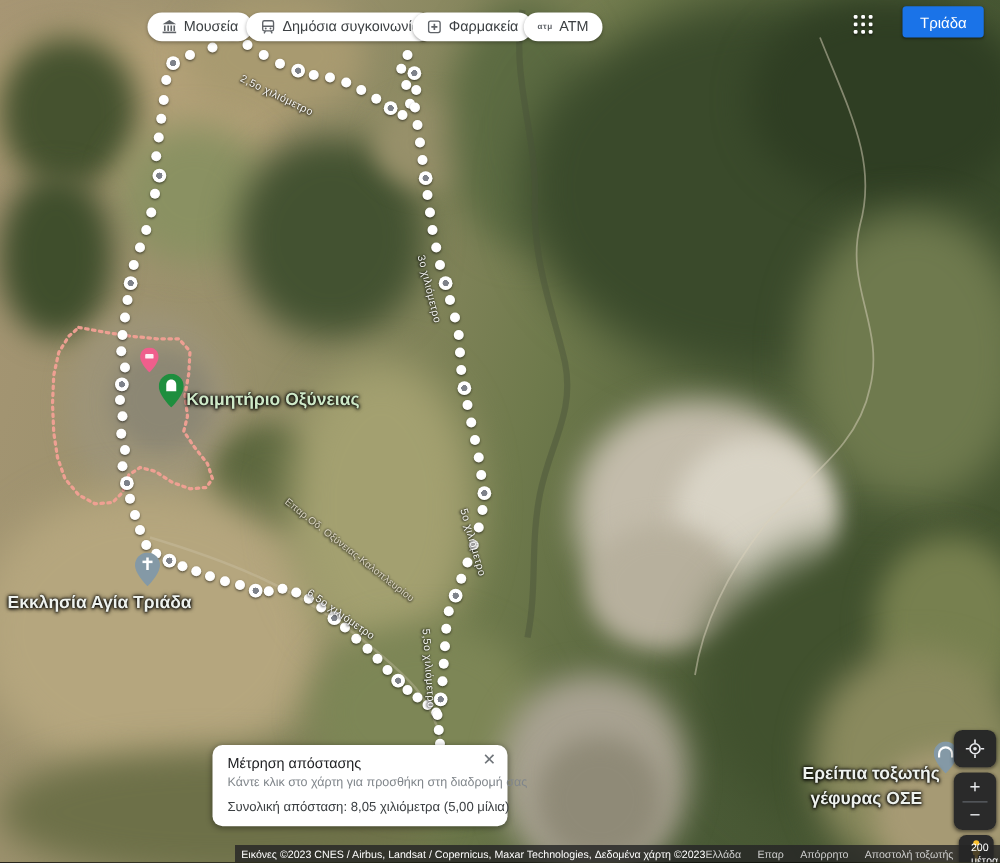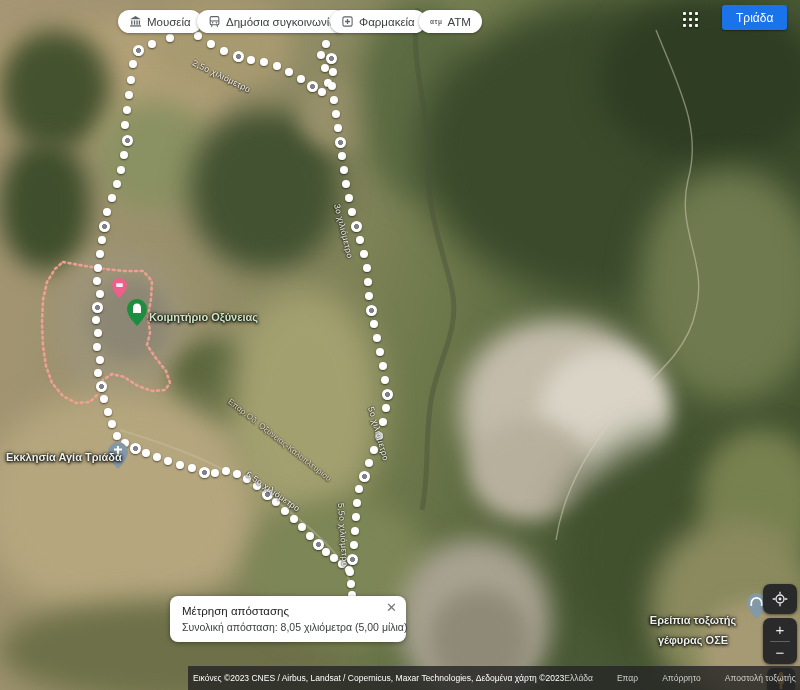--- a/index.html
+++ b/index.html
@@ -20,21 +20,21 @@
   .dot.vertex{width:11px;height:11px;margin:-5.5px 0 0 -5.5px;
        background:radial-gradient(circle,#7e828a 0 2.4px,#ffffff 2.6px);}
   
   #roadlabels{z-index:3;}
   .road-label{position:absolute;transform-origin:0 50%;white-space:nowrap;
        font-size:8.5px;letter-spacing:.4px;color:#ffffff;opacity:.92;
        text-shadow:0 0 2px rgba(0,0,0,.95),0 1px 2px rgba(0,0,0,.9);}
   .road-label.roadname{font-size:8px;color:#e6e0d2;opacity:.85;letter-spacing:.2px;}
   
   #poi{z-index:4;}
-  .poi-label{position:absolute;font-size:11px;font-weight:600;color:#eef2ee;
+  .poi-label{position:absolute;font-size:14px;font-weight:600;color:#eef2ee;
        text-shadow:0 0 2px #000,0 1px 3px rgba(0,0,0,.95),0 0 4px rgba(0,0,0,.8);white-space:nowrap;}
   .poi-label.green{color:#cfe9c8;}
   .pin{position:absolute;}
   
   .chip{position:absolute;top:10px;display:inline-flex;align-items:center;gap:5px;height:23px;
        padding:0 11px;background:#fff;border-radius:13px;box-shadow:0 1px 3px rgba(0,0,0,.35);
        font-size:11.5px;color:#3c4043;z-index:6;cursor:pointer;white-space:nowrap;}
   .chip svg{flex:0 0 auto;}
   .atm-glyph{font-size:6.5px;font-weight:bold;color:#5f6368;letter-spacing:.5px;}
   
@@ -56,24 +56,24 @@
   .ctrl{position:absolute;background:rgba(32,33,36,.92);border-radius:7px;z-index:6;
        box-shadow:0 1px 3px rgba(0,0,0,.5);}
   #loc-btn{left:763px;top:584px;width:34px;height:30px;display:flex;align-items:center;justify-content:center;cursor:pointer;}
   #zoom-pill{left:763px;top:618px;width:34px;height:46px;display:flex;flex-direction:column;}
   #zoom-pill .zbtn{flex:1;display:flex;align-items:center;justify-content:center;color:#e8eaed;
        font-size:15px;font-weight:500;cursor:pointer;line-height:1;}
   #zoom-pill .zdiv{height:1px;background:#5f6368;margin:0 7px;}
   #pegman-btn{left:767px;top:668px;width:28px;height:26px;display:flex;align-items:center;justify-content:center;
        border-radius:6px;cursor:pointer;}
   
-  #bottombar{position:absolute;left:188px;right:0;bottom:0;height:24px;background:rgba(38,38,38,.82);
+  #bottombar{position:absolute;left:188px;right:0;bottom:0;height:14px;background:rgba(38,38,38,.82);
        display:flex;align-items:center;z-index:8;font-size:8.5px;color:#fff;padding:0 20px 0 5px;box-sizing:border-box;}
   #bottombar .attr{white-space:nowrap;}
-  #bottombar .links{display:flex;gap:24px;margin-left:auto;color:#cfcfcf;}
+  #bottombar .links{display:flex;gap:13px;margin-left:auto;color:#cfcfcf;}
   #bottombar .links span{cursor:pointer;white-space:nowrap;}
   #scalewrap{display:flex;align-items:center;margin-left:14px;}
 </style>
 </head>
 <body>
 
 <div id="app">
 
   <div class="layer" id="terrain">
       <div style="left: -30px; top: 20px; width: 260px; height: 130px; background: rgb(179, 161, 120); filter: blur(14px);"></div>
@@ -244,21 +244,21 @@
       <path d="M10 0C4.5 0 0 4.5 0 10c0 7.4 10 17 10 17s10-9.6 10-17C20 4.5 15.5 0 10 0z" fill="#1e8e3e"></path>
       <path d="M10 4.5c-2.6 0-4 2-4 4.2V14h8V8.7c0-2.2-1.4-4.2-4-4.2z" fill="#fff"></path>
     </svg>
     <span class="poi-label green" style="left:149px;top:311px">Κοιμητήριο Οξύνειας</span>
 
     <svg class="pin" style="left:108px;top:442px" width="20" height="27" viewBox="0 0 20 27">
       <path d="M10 0C4.5 0 0 4.5 0 10c0 7.4 10 17 10 17s10-9.6 10-17C20 4.5 15.5 0 10 0z" fill="#8499a6"></path>
       <rect x="9" y="4" width="2" height="10" fill="#fff"></rect>
         <rect x="6" y="6.5" width="8" height="2" fill="#fff"></rect>
     </svg>
-    <span class="poi-label" style="left:6px;top:451px">Εκκλησία Αγία Τριάδα</span>
+    <span class="poi-label" style="left:6px;top:473px">Εκκλησία Αγία Τριάδα</span>
 
     <svg class="pin" style="left:747px;top:593px" width="19" height="26" viewBox="0 0 20 27">
       <path d="M10 0C4.5 0 0 4.5 0 10c0 7.4 10 17 10 17s10-9.6 10-17C20 4.5 15.5 0 10 0z" fill="#8499a6"></path>
       <path d="M4.5 13.5v-3a5.5 5.5 0 0 1 11 0v3" fill="none" stroke="#fff" stroke-width="1.8"></path>
     </svg>
     <div style="position:absolute;left:642px;top:609px;width:102px;text-align:center;line-height:1.25">
       <span class="poi-label" style="position:static">Ερείπια τοξωτής</span><br>
       <span class="poi-label" style="position:static">γέφυρας ΟΣΕ</span>
     </div>
   </div>
@@ -305,20 +305,21 @@
       <i></i>
       <i></i>
       <i></i>
       <i></i>
   </div>
   <div id="signin">Τριάδα</div>
 
   <div id="dialog">
     <span class="close">✕</span>
     <div class="title">Μέτρηση απόστασης</div>
+    <div class="hint">Κάντε κλικ στο χάρτη για προσθήκη στη διαδρομή σας</div>
     <div class="val">Συνολική απόσταση: 8,05 χιλιόμετρα (5,00 μίλια)</div>
   </div>
 
   <div class="ctrl" id="loc-btn">
     <svg width="16" height="16" viewBox="0 0 24 24">
       <circle cx="12" cy="12" r="6" fill="none" stroke="#e8eaed" stroke-width="2"></circle>
       <circle cx="12" cy="12" r="2.2" fill="#e8eaed"></circle>
       <path d="M12 1v4M12 19v4M1 12h4M19 12h4" stroke="#e8eaed" stroke-width="2"></path>
     </svg>
   </div>

